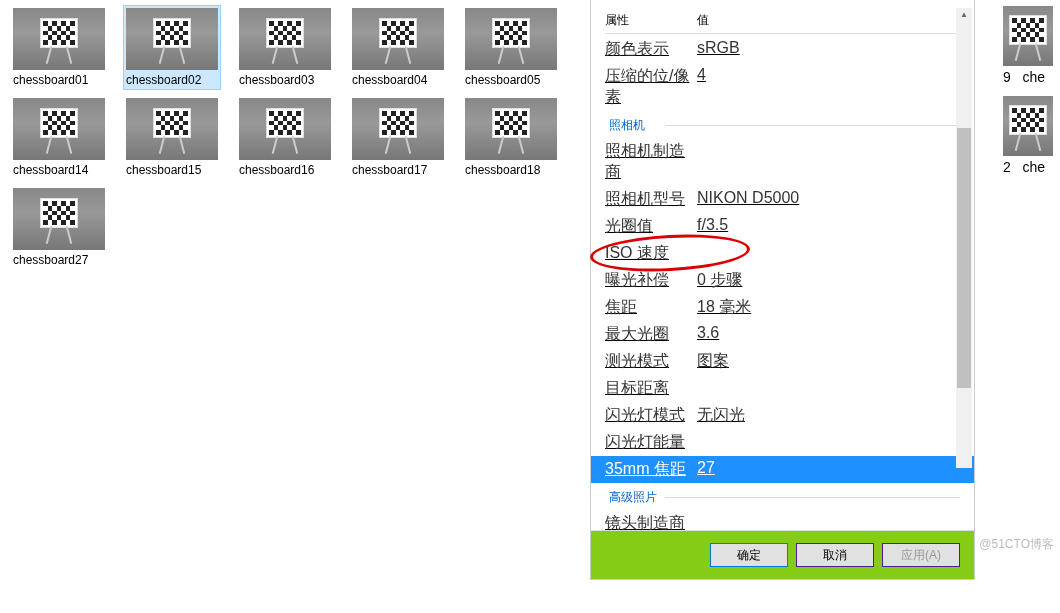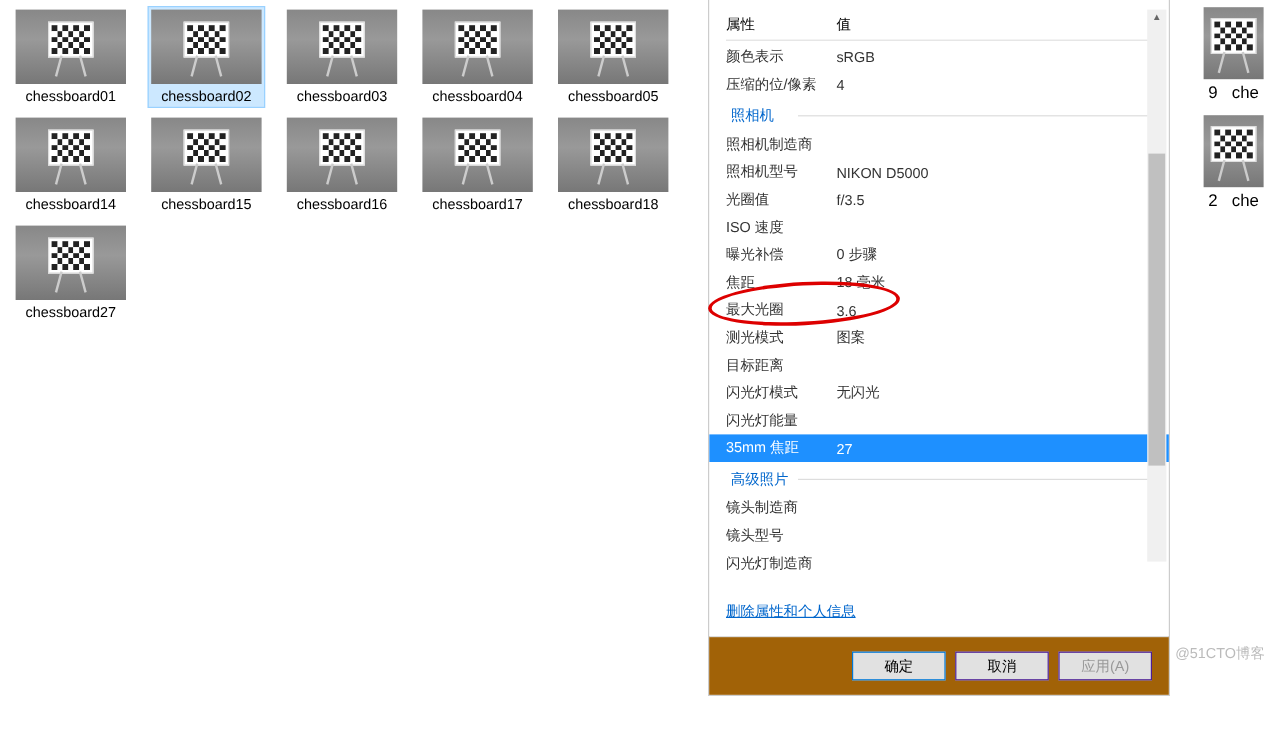--- a/index.html
+++ b/index.html
@@ -21,21 +21,21 @@
       padding: 5px 10px;
       display: flex;
       flex-wrap: wrap;
       gap: 5px 15px;
       align-content: flex-start;
     }
     .file-item {
       width: 98px;
       display: flex;
       flex-direction: column;
-      align-items: center;
+      align-items: flex-start;
       padding: 2px;
       border: 1px solid transparent;
       cursor: pointer;
     }
     .file-item.selected {
       background: #cce8ff;
       border: 1px solid #99d1ff;
     }
     .thumb {
       width: 92px;
@@ -115,22 +115,22 @@
       font-size: 12px;
     }
     .props-header .col-label { width: 92px; color: #000; }
     .props-header .col-value { flex: 1; color: #000; }
     .props-list {
       margin-top: 2px;
     }
     .prop-row {
       display: flex;
       padding: 3px 0;
-      font-size: 12px;
-      align-items: center;
+      font-size: 16px;
+      text-decoration: underline;
     }
     .prop-row.highlighted {
       background: #1e90ff;
       color: #fff;
       margin-left: -14px;
       margin-right: -26px;
       padding-left: 14px;
     }
     .prop-label { width: 92px; color: #333; }
     .prop-value { flex: 1; color: #333; }
@@ -185,21 +185,21 @@
       cursor: pointer;
       display: inline-block;
       margin-top: 20px;
     }
     .dialog-buttons {
       border-top: 1px solid #ddd;
       padding: 12px 14px;
       display: flex;
       justify-content: flex-end;
       gap: 8px;
-      background: #a16207;
+      background: #84cc16;
     }
     .dialog-buttons button {
       width: 78px;
       height: 24px;
       font-size: 12px;
       border: 1px solid #4c1d95;
       background: #e1e1e1;
       cursor: pointer;
     }
     .dialog-buttons button.primary {

